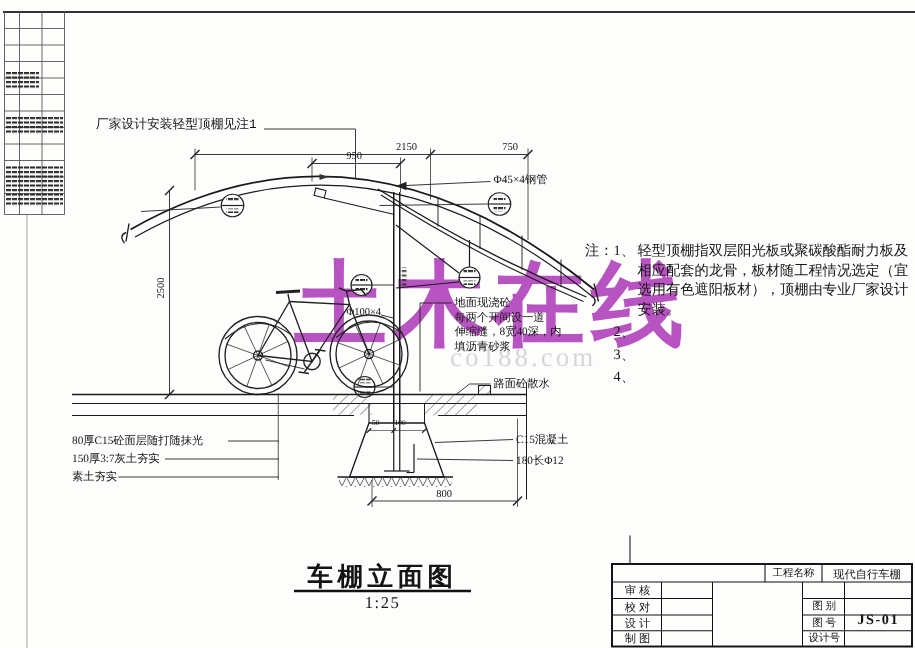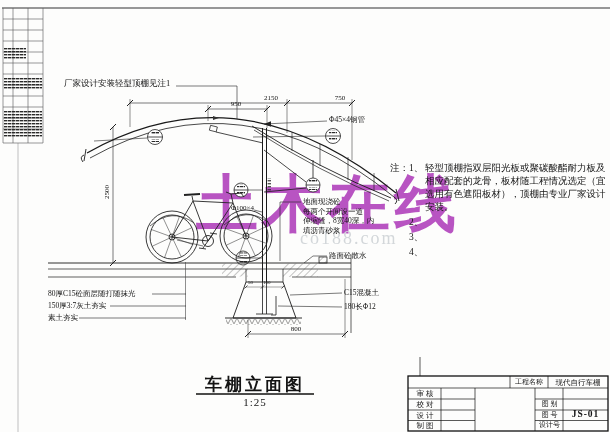--- a/index.html
+++ b/index.html
@@ -249,21 +249,21 @@
       <line x1="535" y1="420.5" x2="608" y2="420.5" stroke-width="0.7"></line>
     <line x1="441" y1="388" x2="441" y2="431" stroke-width="0.7"></line>
     <line x1="475" y1="388" x2="475" y2="431" stroke-width="0.7"></line>
     <line x1="510" y1="376" x2="510" y2="388" stroke-width="0.7"></line>
     <line x1="548" y1="376" x2="548" y2="388" stroke-width="0.7"></line>
     <line x1="535" y1="388" x2="535" y2="431" stroke-width="0.7"></line>
     <line x1="563" y1="388" x2="563" y2="431" stroke-width="0.7"></line>
   </g>
 </svg>
 
-<div class="abs txt ann" style="left:64px;top:79px;font-size:8.5px;">厂家设计安装轻型顶棚见注1</div>
+<div class="abs txt ann" style="left:64px;top:79px;font-size:8.5px;font-family:Liberation Mono, monospace;">厂家设计安装轻型顶棚见注1</div>
 <div class="abs txt ann" style="left:329px;top:115px;">Φ45×4钢管</div>
 <div class="abs txt ann" style="left:231px;top:204px;font-size:7px;">Φ100×4</div>
 
 <div id="ground-note" class="abs txt">
   <div class="ann">地面现浇砼</div>
   <div class="ann">每两个开间设一道</div>
   <div class="ann">伸缩缝，8宽40深，内</div>
   <div class="ann">填沥青砂浆</div>
 </div>
 

